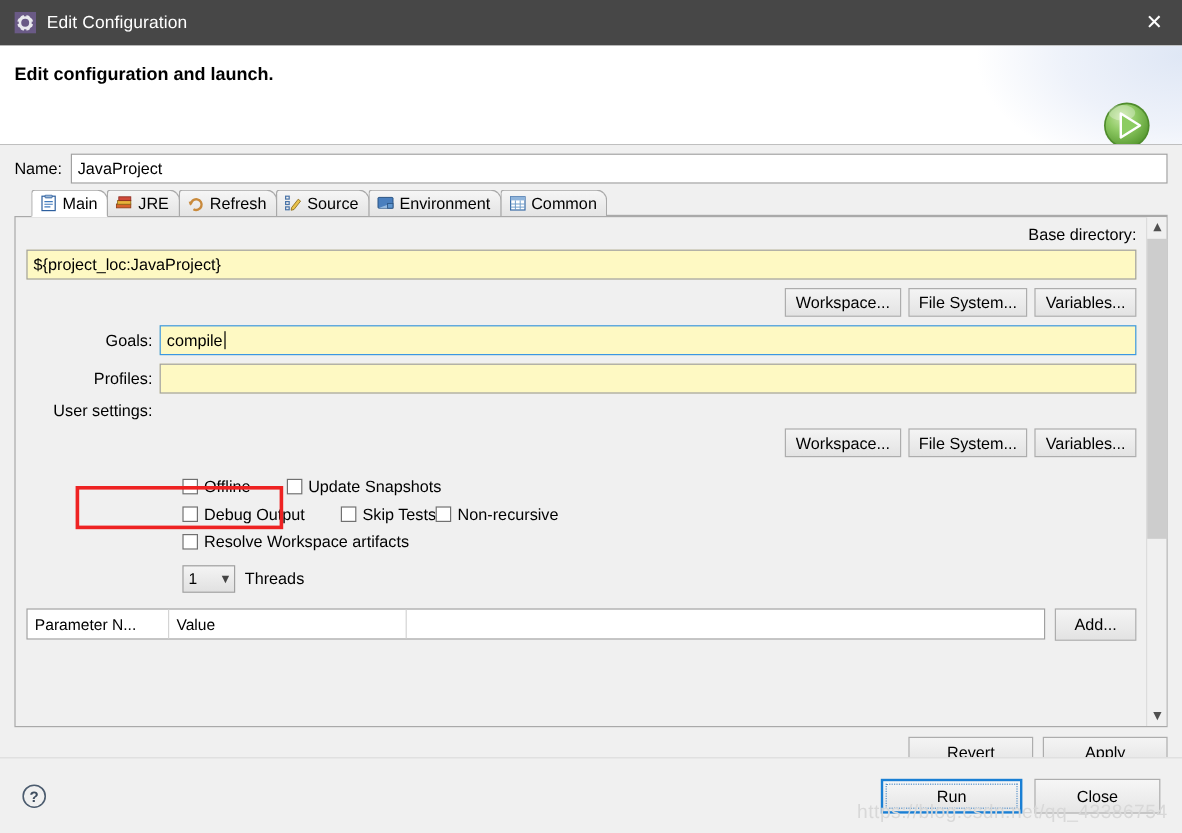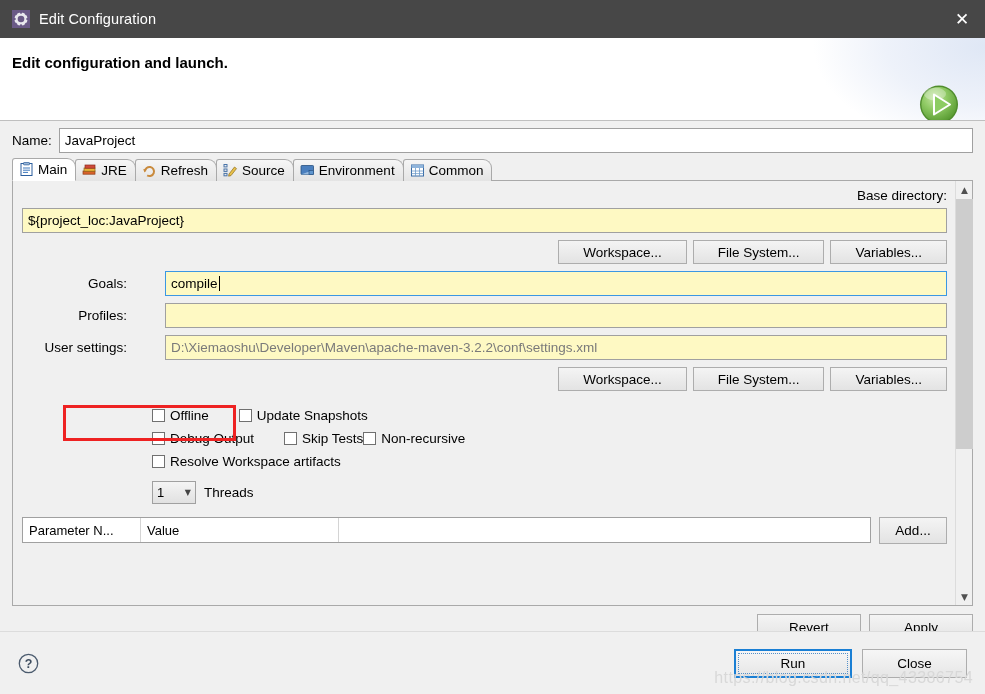--- a/index.html
+++ b/index.html
@@ -109,24 +109,24 @@
 
   
   #tabfolder {
     position: absolute;
     left: 12px; top: 37px;
     width: 961px; height: 448px;
   }
   #tabstrip {
     height: 23px;
     display: flex;
-    align-items: flex-end;
     background: transparent;
     position: relative;
     z-index: 2;
+    margin-left: 14px;
   }
   .tab {
     height: 22px;
     display: flex;
     align-items: center;
     padding: 0 8px 0 6px;
     border: 1px solid #a9a9a9;
     border-bottom: none;
     border-top-left-radius: 3px;
     border-top-right-radius: 9px;
@@ -212,34 +212,33 @@
   .btn-row {
     display: flex;
     justify-content: flex-end;
     gap: 6px;
     margin-top: 7px;
     width: 925px;
   }
   .btn {
     height: 24px;
     min-width: 60px;
-    padding: 0 24px;
+    padding: 0 8px;
     background: linear-gradient(to bottom, #f4f4f4, #e3e3e3);
     border: 1px solid #adadad;
     display: flex; align-items: center; justify-content: center;
     font-size: 13.5px;
     color: #000;
   }
 
   .labeled-row {
     display: flex;
     align-items: center;
     margin-top: 7px;
     width: 925px;
-    gap: 32px;
   }
   .labeled-row .field-label {
     width: 105px;
     text-align: right;
     margin-right: 6px;
     flex: 0 0 105px;
   }
   .labeled-row .text-input { flex: 1 1 auto; }
 
   
@@ -553,21 +552,20 @@
               </div>
           </div>
 
           <div class="labeled-row">
             <div class="field-label">Profiles:</div>
             <div class="text-input"></div>
           </div>
 
           <div class="labeled-row">
             <div class="field-label">User settings:</div>
-            <div class="text-input dim">D:\Xiemaoshu\Developer\Maven\apache-maven-3.2.2\conf\settings.xml</div>
           </div>
 
           <div class="btn-row">
             <div class="btn">Workspace...</div>
             <div class="btn">File System...</div>
             <div class="btn">Variables...</div>
           </div>
 
           <div id="checkbox-area">
             <div class="cb-row">

